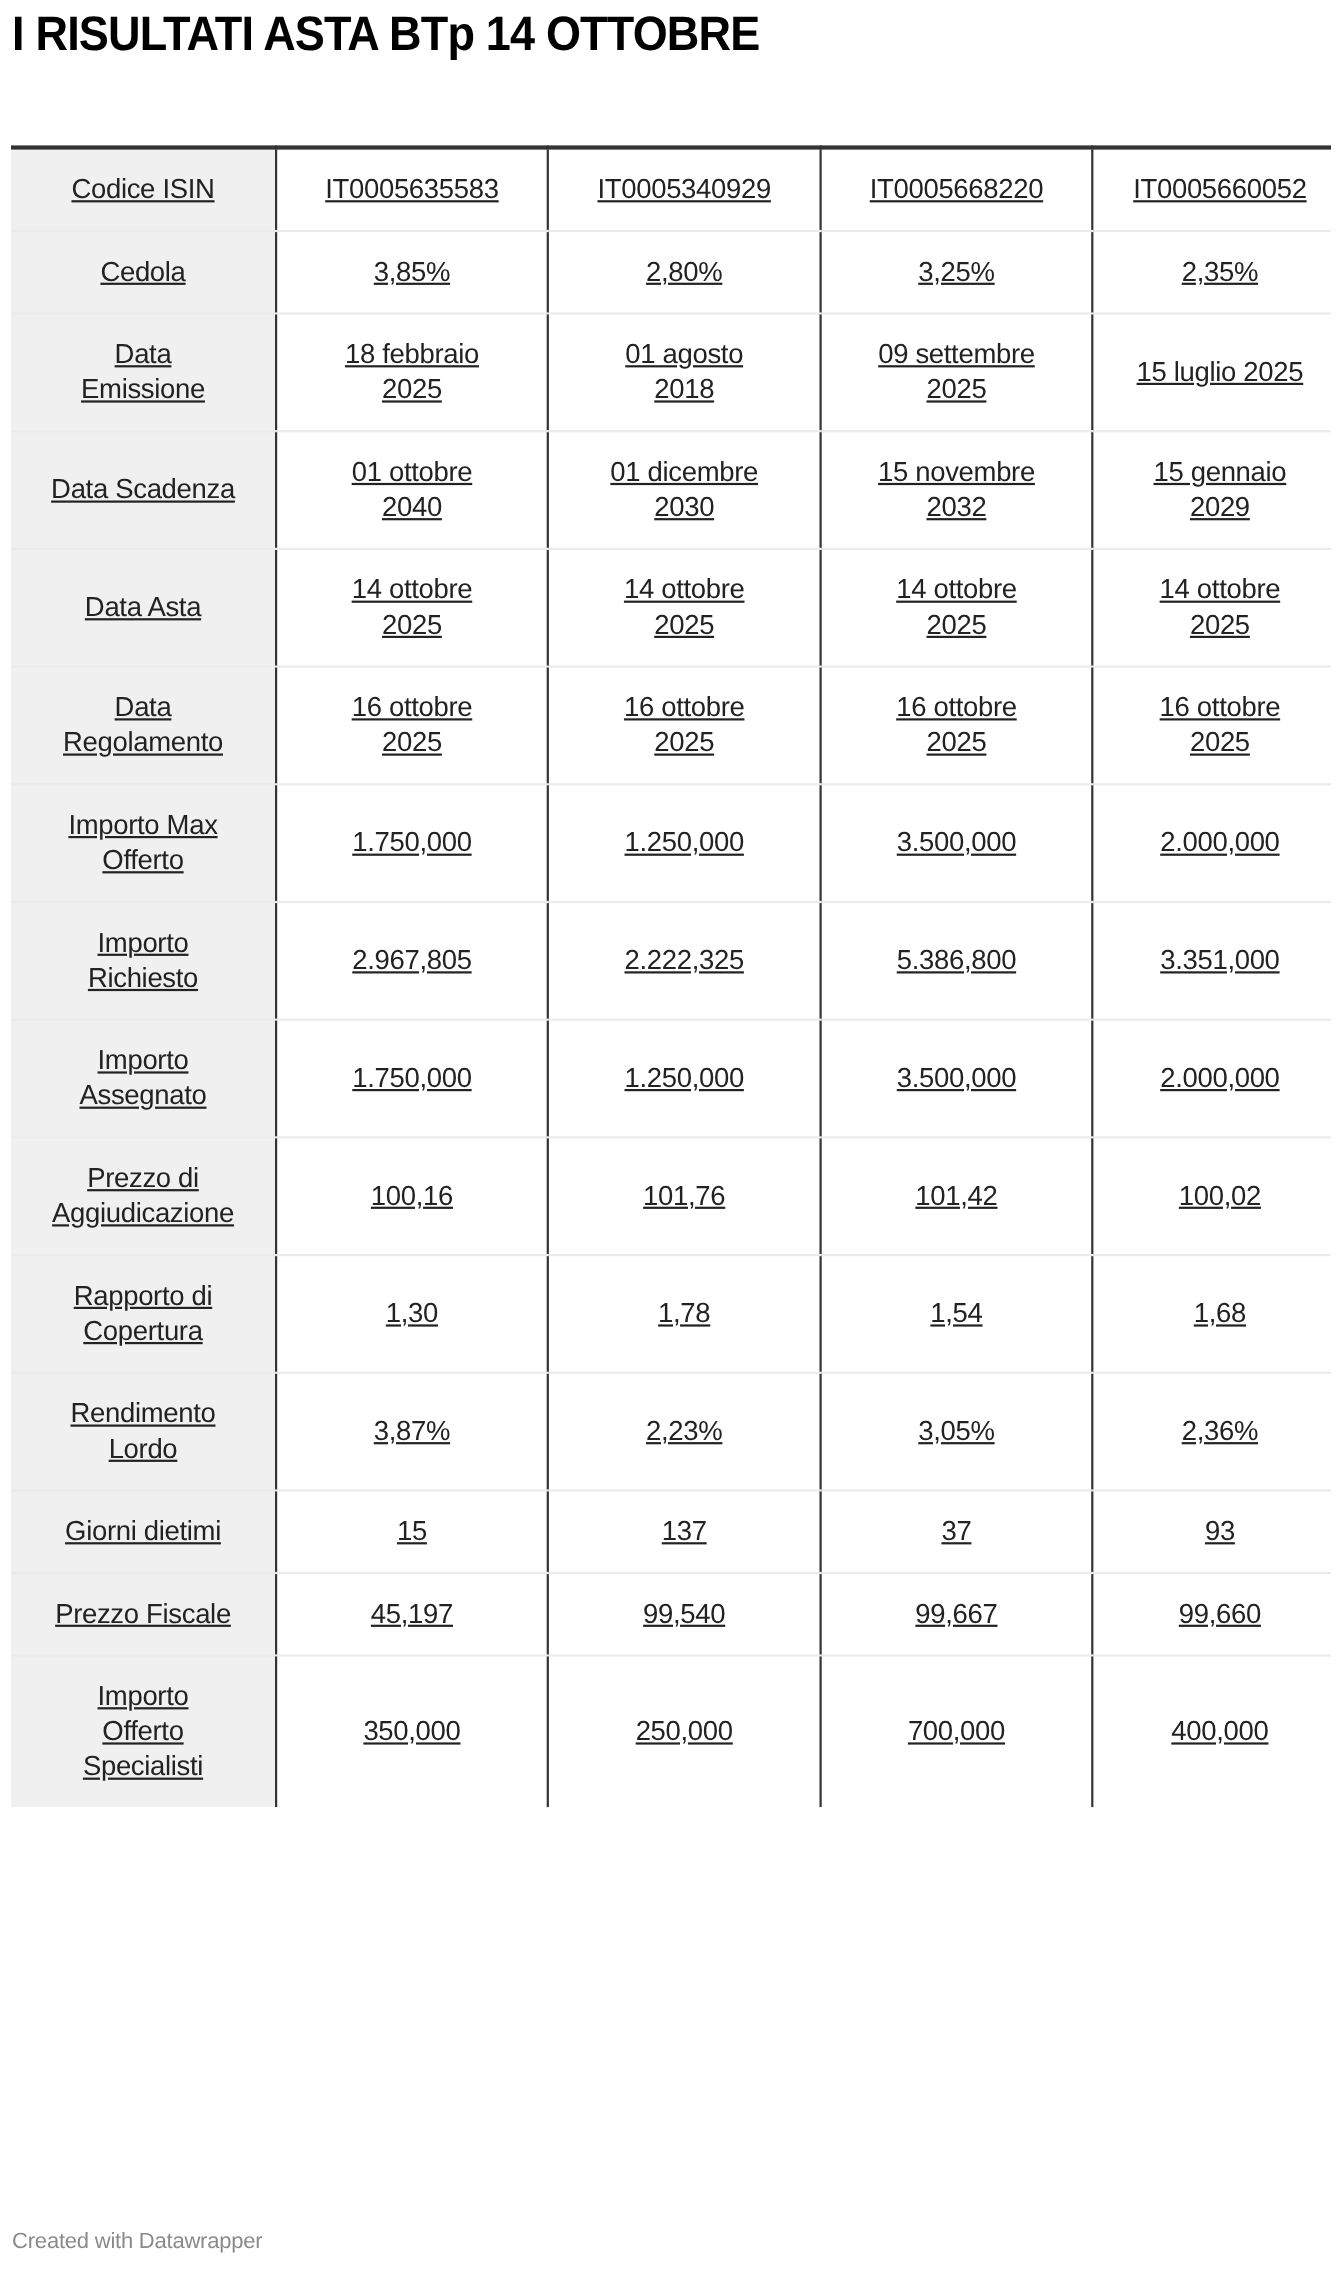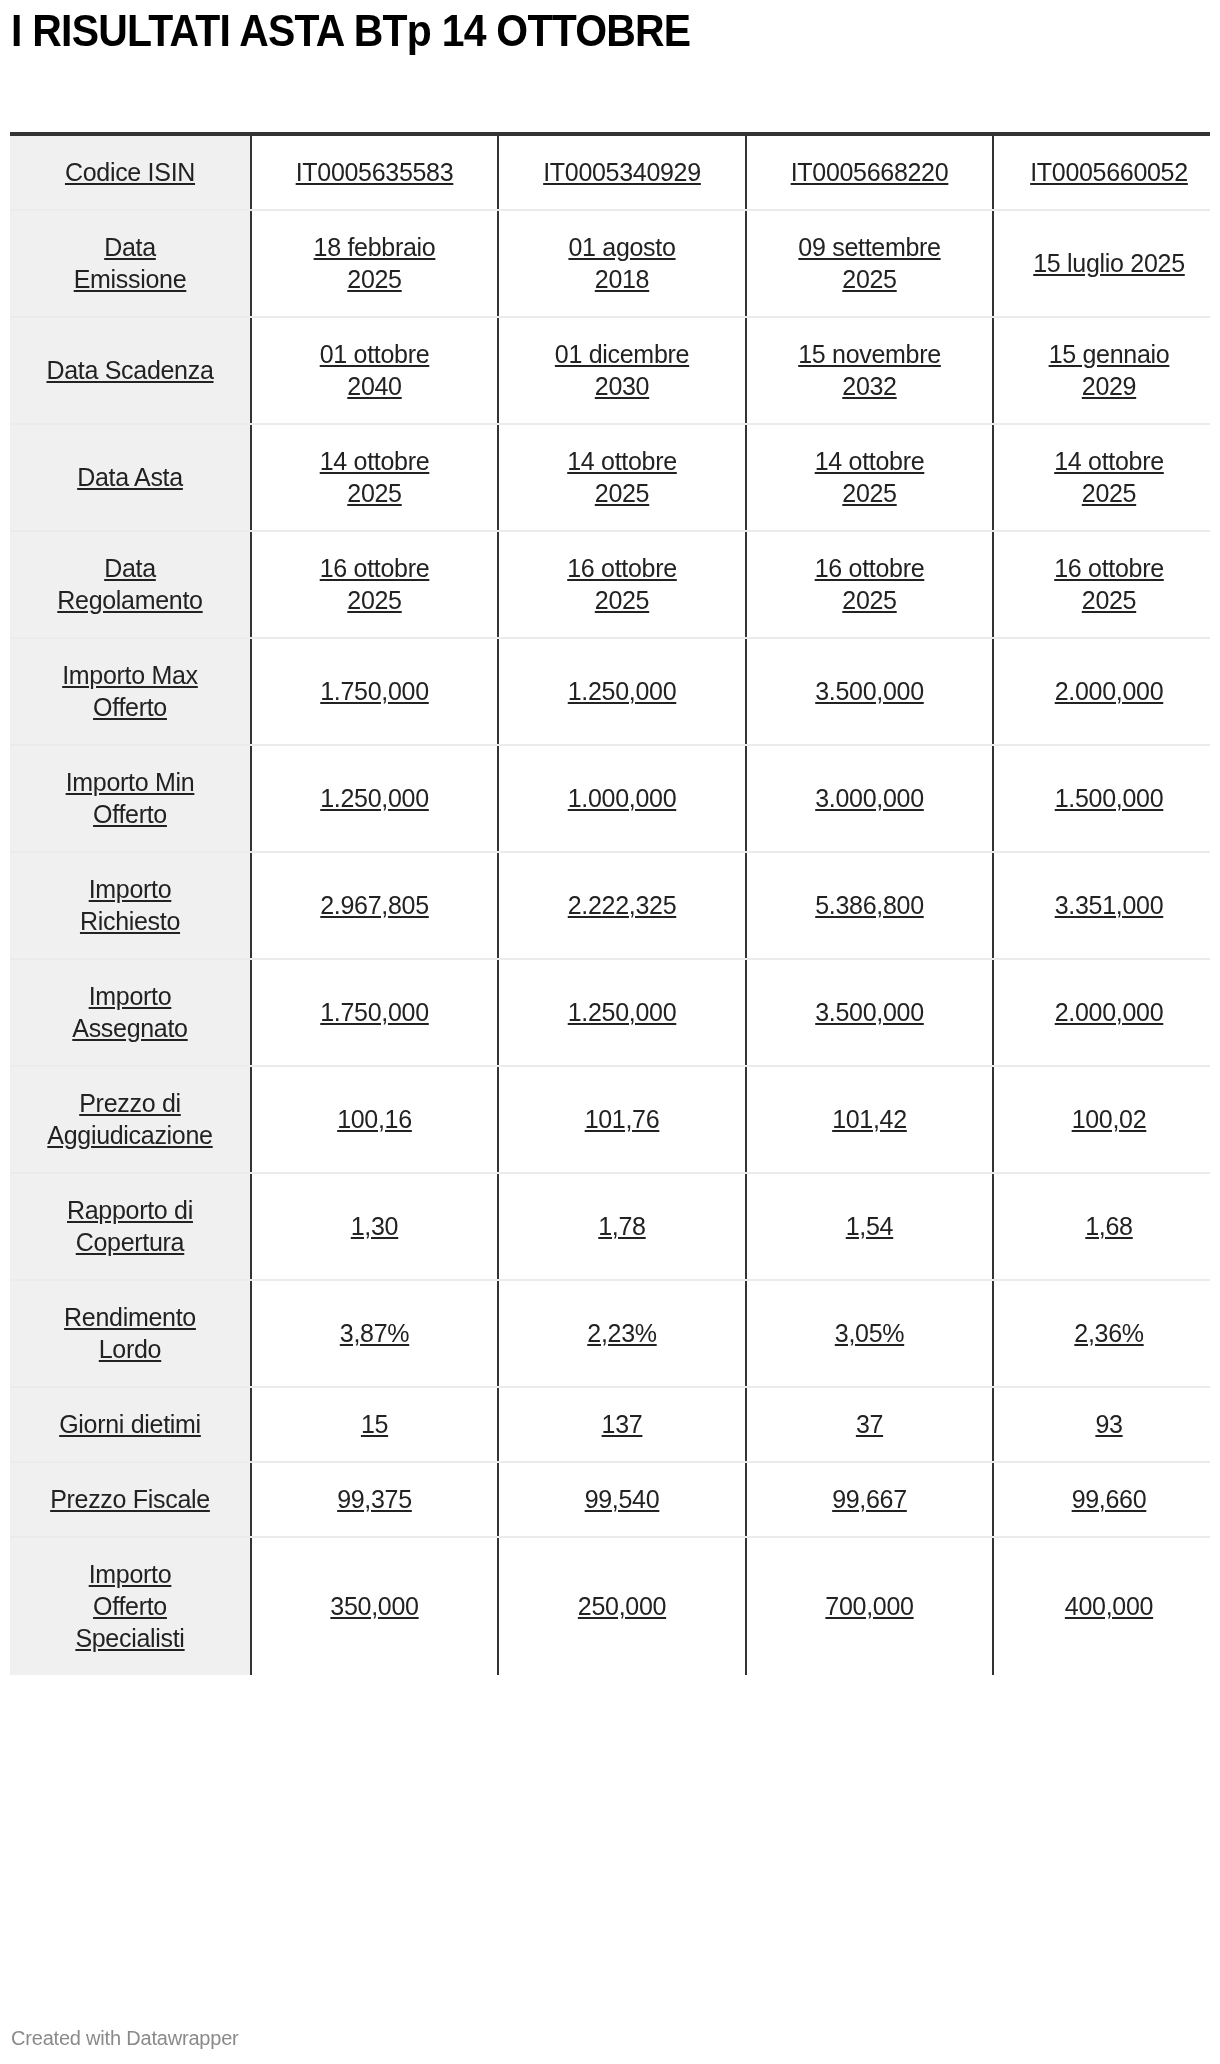--- a/index.html
+++ b/index.html
@@ -64,20 +64,27 @@
     <tbody id="tbody">
 
     <tr>
     <td class="label">Codice ISIN</td>
     <td>IT0005635583</td>
     <td>IT0005340929</td>
     <td>IT0005668220</td>
     <td class="last-col">IT0005660052</td>
   </tr>
         <tr>
+    <td class="label">Cedola</td>
+    <td>3,85%</td>
+    <td>2,80%</td>
+    <td>3,25%</td>
+    <td class="last-col">2,35%</td>
+  </tr>
+        <tr>
     <td class="label">Data
 Emissione</td>
     <td>18 febbraio
 2025</td>
     <td>01 agosto
 2018</td>
     <td>09 settembre
 2025</td>
     <td class="last-col">15 luglio 2025</td>
   </tr>
@@ -117,28 +124,20 @@
   </tr>
         <tr>
     <td class="label">Importo Max
 Offerto</td>
     <td>1.750,000</td>
     <td>1.250,000</td>
     <td>3.500,000</td>
     <td class="last-col">2.000,000</td>
   </tr>
         <tr>
-    <td class="label">Importo Min
-Offerto</td>
-    <td>1.250,000</td>
-    <td>1.000,000</td>
-    <td>3.000,000</td>
-    <td class="last-col">1.500,000</td>
-  </tr>
-        <tr>
     <td class="label">Importo
 Richiesto</td>
     <td>2.967,805</td>
     <td>2.222,325</td>
     <td>5.386,800</td>
     <td class="last-col">3.351,000</td>
   </tr>
         <tr>
     <td class="label">Importo
 Assegnato</td>
@@ -173,21 +172,21 @@
   </tr>
         <tr>
     <td class="label">Giorni dietimi</td>
     <td>15</td>
     <td>137</td>
     <td>37</td>
     <td class="last-col">93</td>
   </tr>
         <tr>
     <td class="label">Prezzo Fiscale</td>
-    <td>99,375</td>
+    <td>45,197</td>
     <td>99,540</td>
     <td>99,667</td>
     <td class="last-col">99,660</td>
   </tr>
         <tr>
     <td class="label">Importo
 Offerto
 Specialisti</td>
     <td>350,000</td>
     <td>250,000</td>

